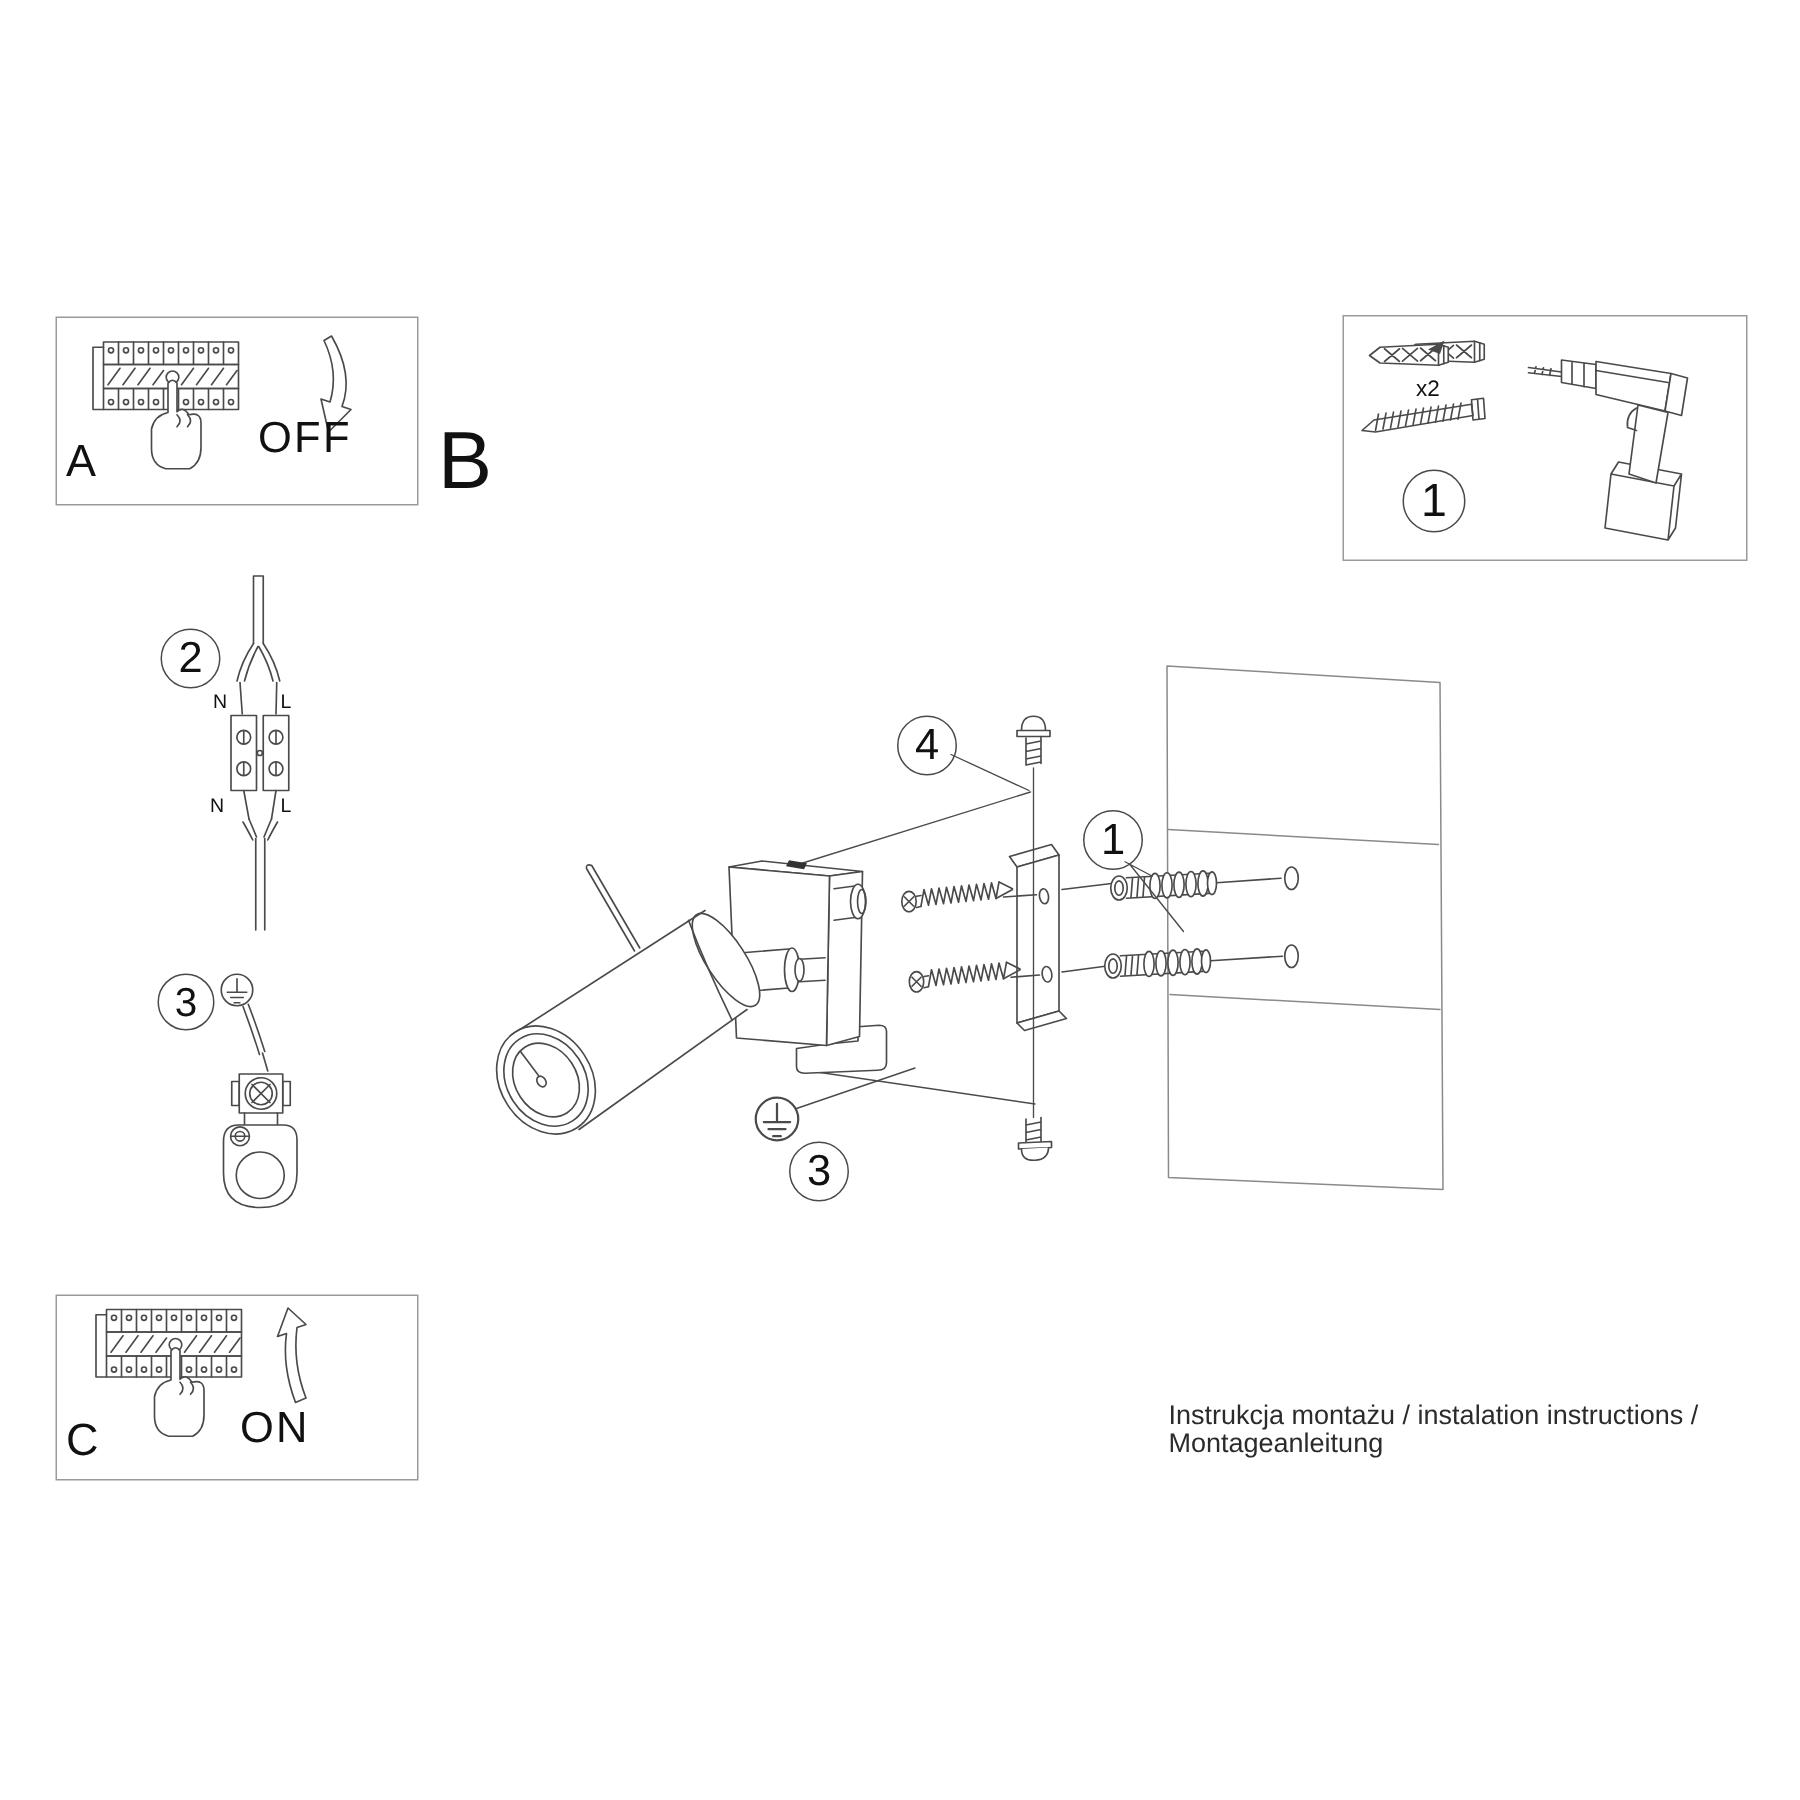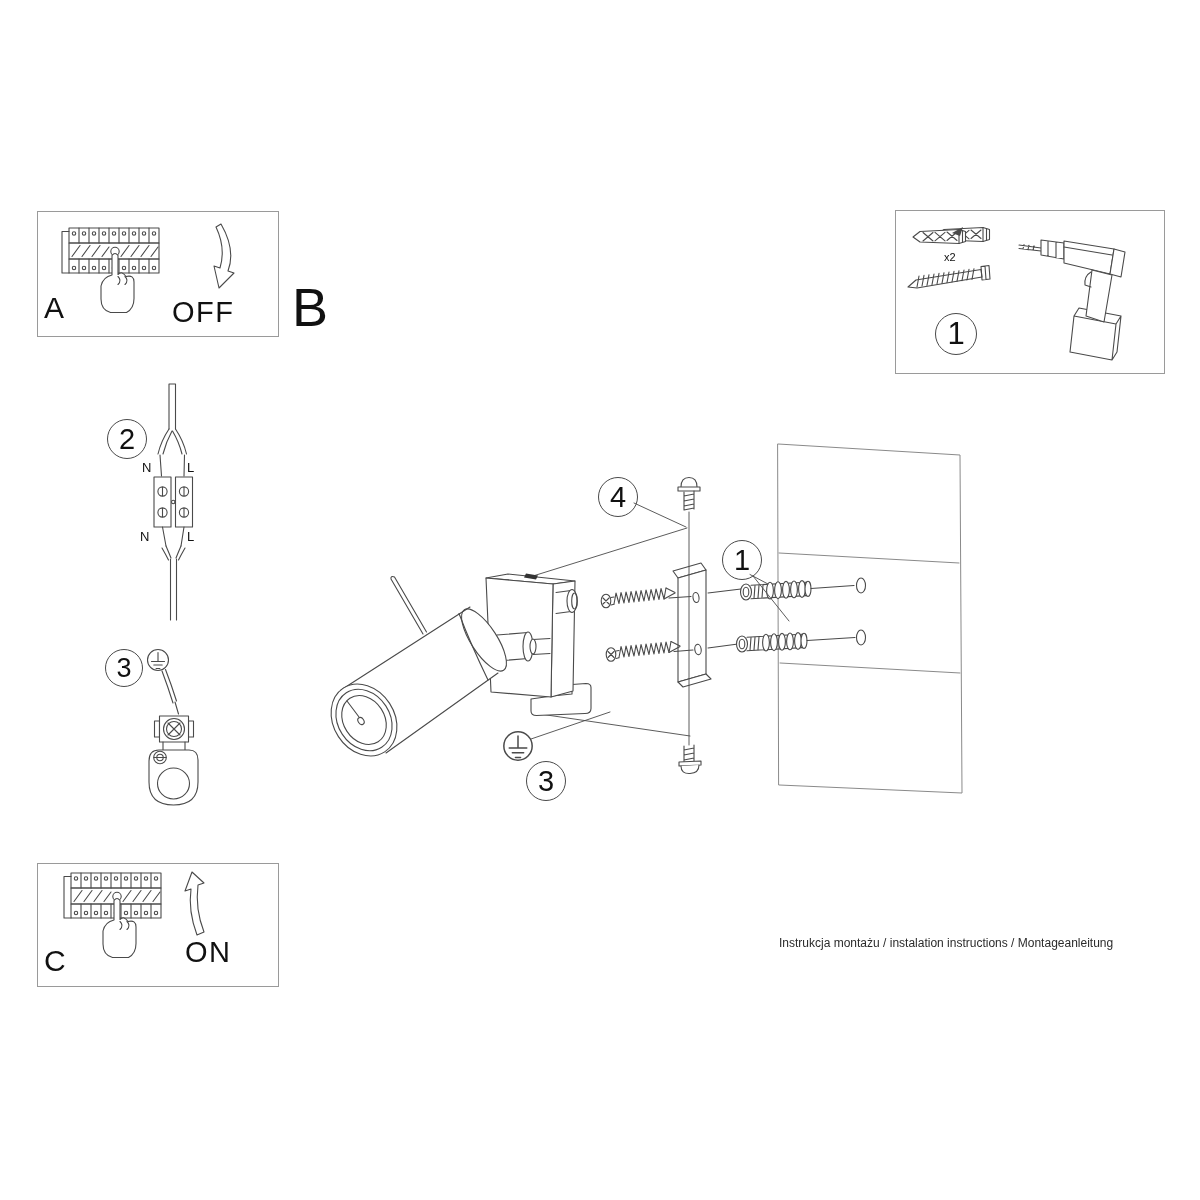--- a/index.html
+++ b/index.html
@@ -5,25 +5,25 @@
   html,body{margin:0;padding:0;background:#fff;}
   #page{position:relative;width:1200px;height:1200px;background:#fff;overflow:hidden;
         font-family:"Liberation Sans", sans-serif;color:#1a1a1a;}
   #art{position:absolute;left:0;top:0;}
   .box{position:absolute;border:1px solid #9a9a9a;background:transparent;}
   .lbl{position:absolute;color:#111;}
   .step-letter{font-size:30px;font-weight:400;}
   .action{font-size:29px;letter-spacing:1.5px;font-weight:400;}
   .bigB{font-size:54px;font-weight:400;}
   .wire-lbl{font-size:13px;}
-  .qty{font-size:11px;}
+  .qty{font-size:15px;}
   .callout{position:absolute;border:1.3px solid #4a4a4a;border-radius:50%;
            display:flex;align-items:center;justify-content:center;
            font-size:29px;color:#111;background:transparent;}
-  .footer{position:absolute;left:779px;top:934px;width:400px;font-size:12px;
+  .footer{position:absolute;left:779px;top:934px;width:400px;font-size:18px;
           line-height:19px;color:#2b2b2b;}
 </style>
 </head>
 <body>
 
 <div id="page">
 
 <svg id="art" width="1200" height="1200" viewBox="0 0 1200 1200">
   <defs>
     <g id="gnd">
@@ -233,24 +233,24 @@
 
     <use href="#gnd" transform="translate(518,746) scale(1.35)"></use>
   </g>
 </svg>
 
   <div class="box" style="left:37px;top:211px;width:240px;height:124px;"></div>
   <div class="box" style="left:37px;top:863px;width:240px;height:122px;"></div>
   <div class="box" style="left:895px;top:210px;width:268px;height:162px;"></div>
 
   <div class="lbl step-letter" style="left:44px;top:291px;">A</div>
-  <div class="lbl action" style="left:172px;top:296px;">OFF</div>
+  <div class="lbl action" style="left:172px;top:276px;">OFF</div>
   <div class="lbl bigB" style="left:292px;top:276px;">B</div>
   <div class="lbl step-letter" style="left:44px;top:944px;">C</div>
-  <div class="lbl action" style="left:185px;top:936px;">ON</div>
+  <div class="lbl action" style="left:160px;top:936px;">ON</div>
   <div class="lbl qty" style="left:944px;top:251px;">x2</div>
 
   <div class="lbl wire-lbl" style="left:142px;top:460px;">N</div>
   <div class="lbl wire-lbl" style="left:187px;top:460px;">L</div>
   <div class="lbl wire-lbl" style="left:140px;top:529px;">N</div>
   <div class="lbl wire-lbl" style="left:187px;top:529px;">L</div>
 
   <div class="callout" style="left:935px;top:313px;width:40px;height:40px;font-size:31px;">1</div>
   <div class="callout" style="left:107px;top:419px;width:38px;height:38px;">2</div>
   <div class="callout" style="left:105px;top:649px;width:36px;height:36px;font-size:27px;">3</div>

